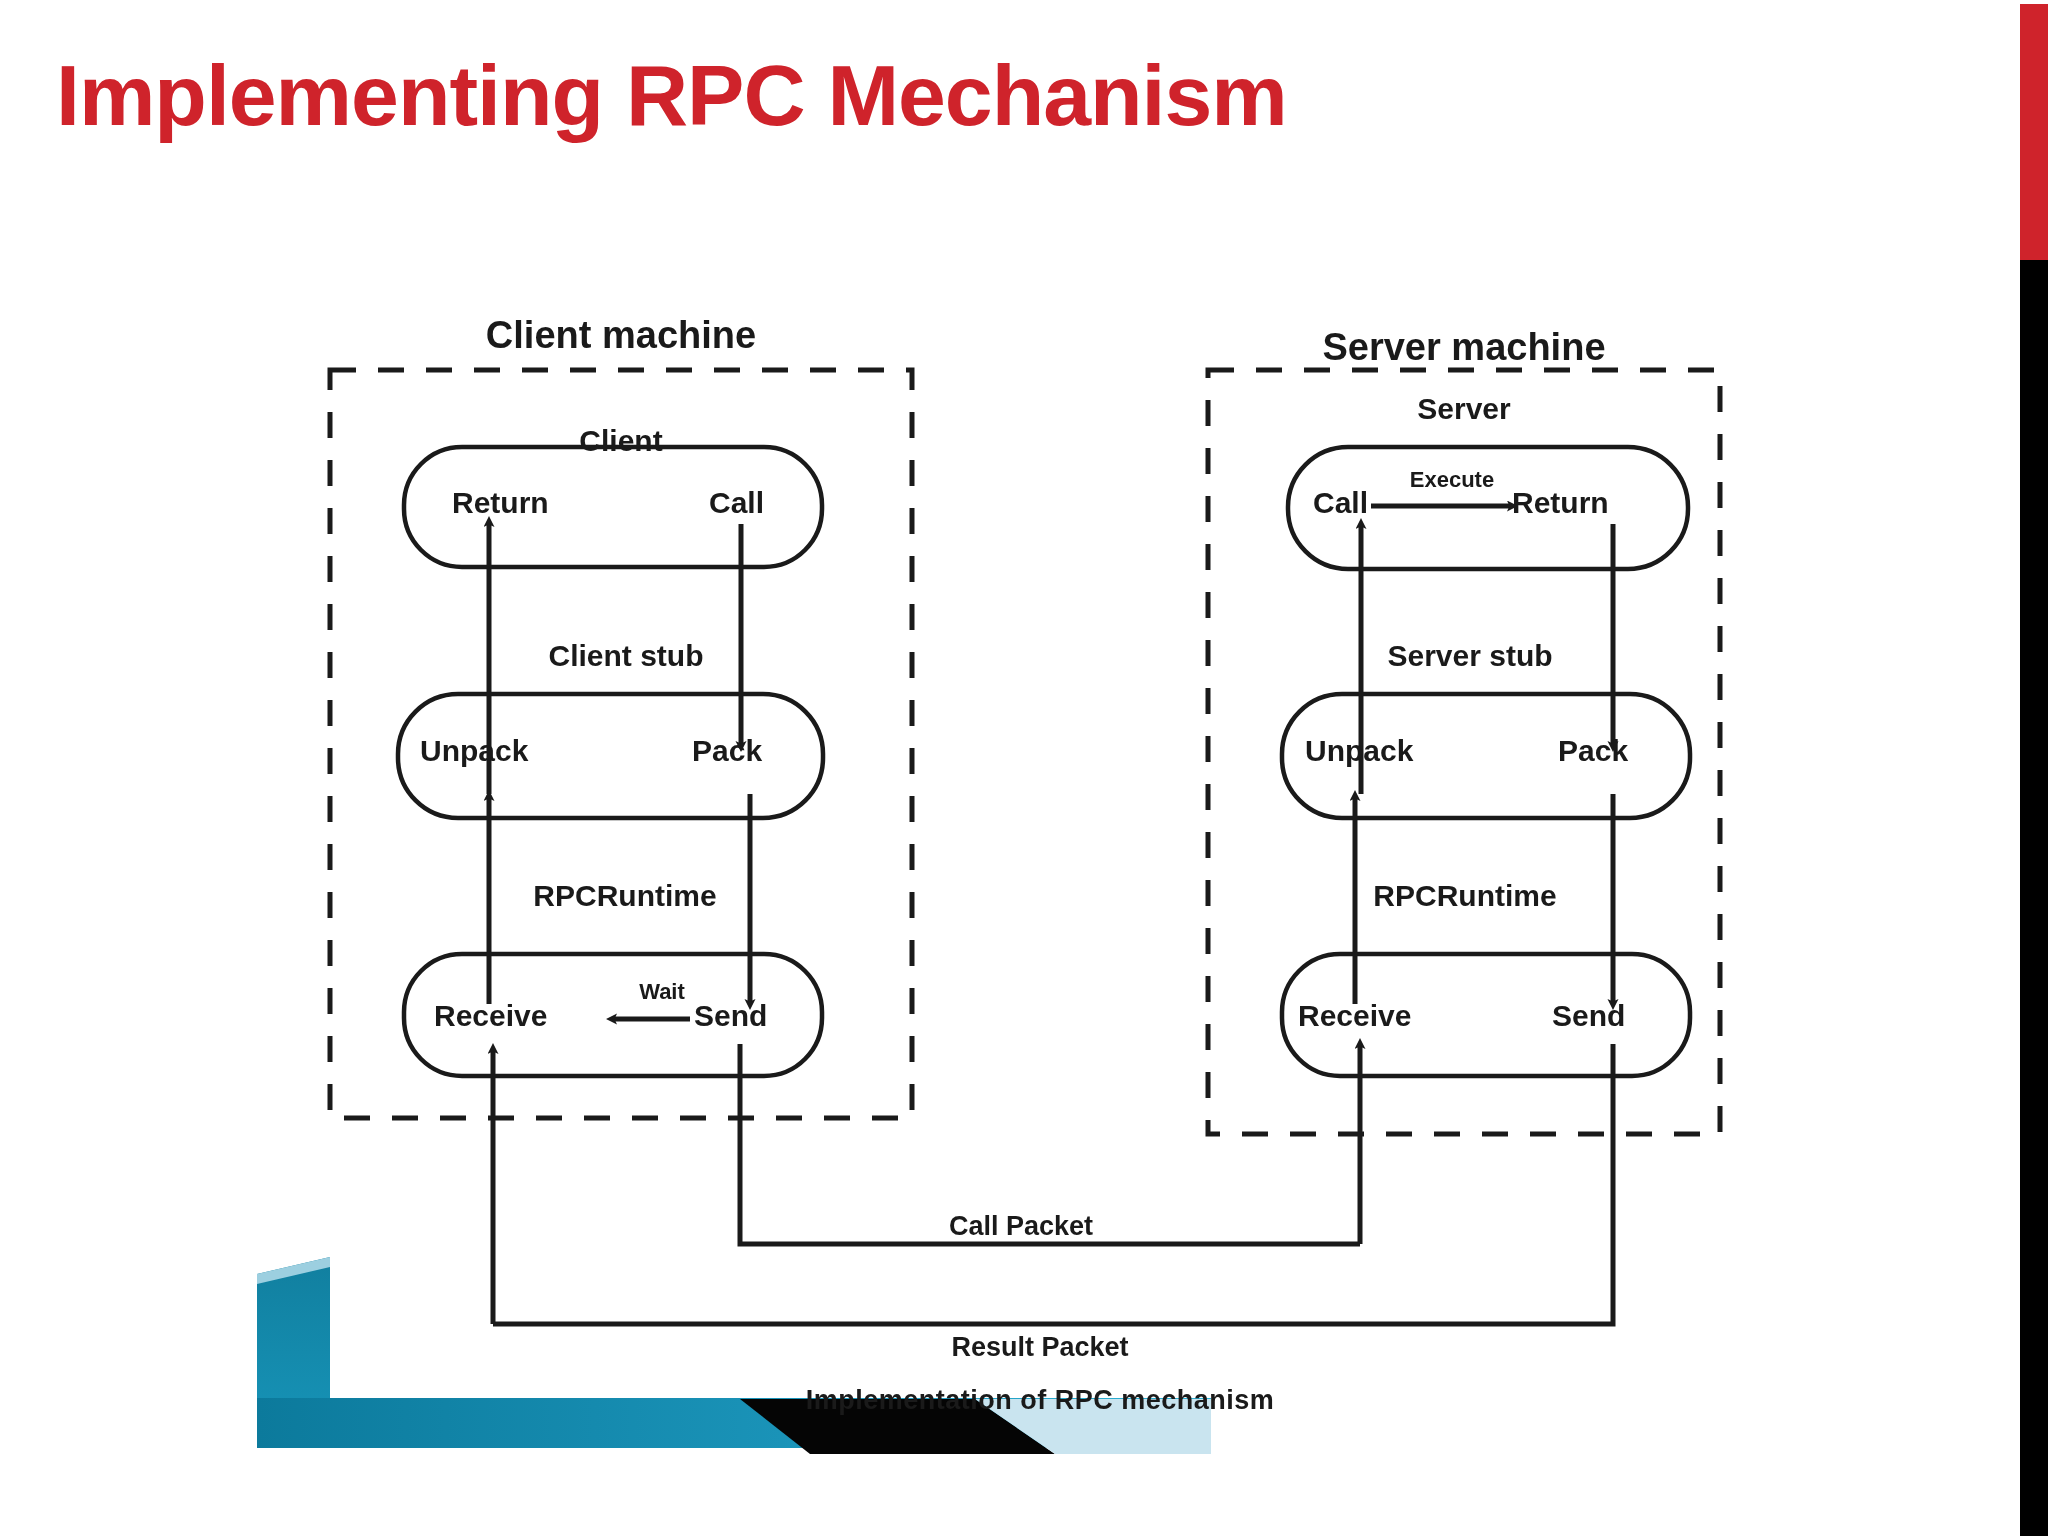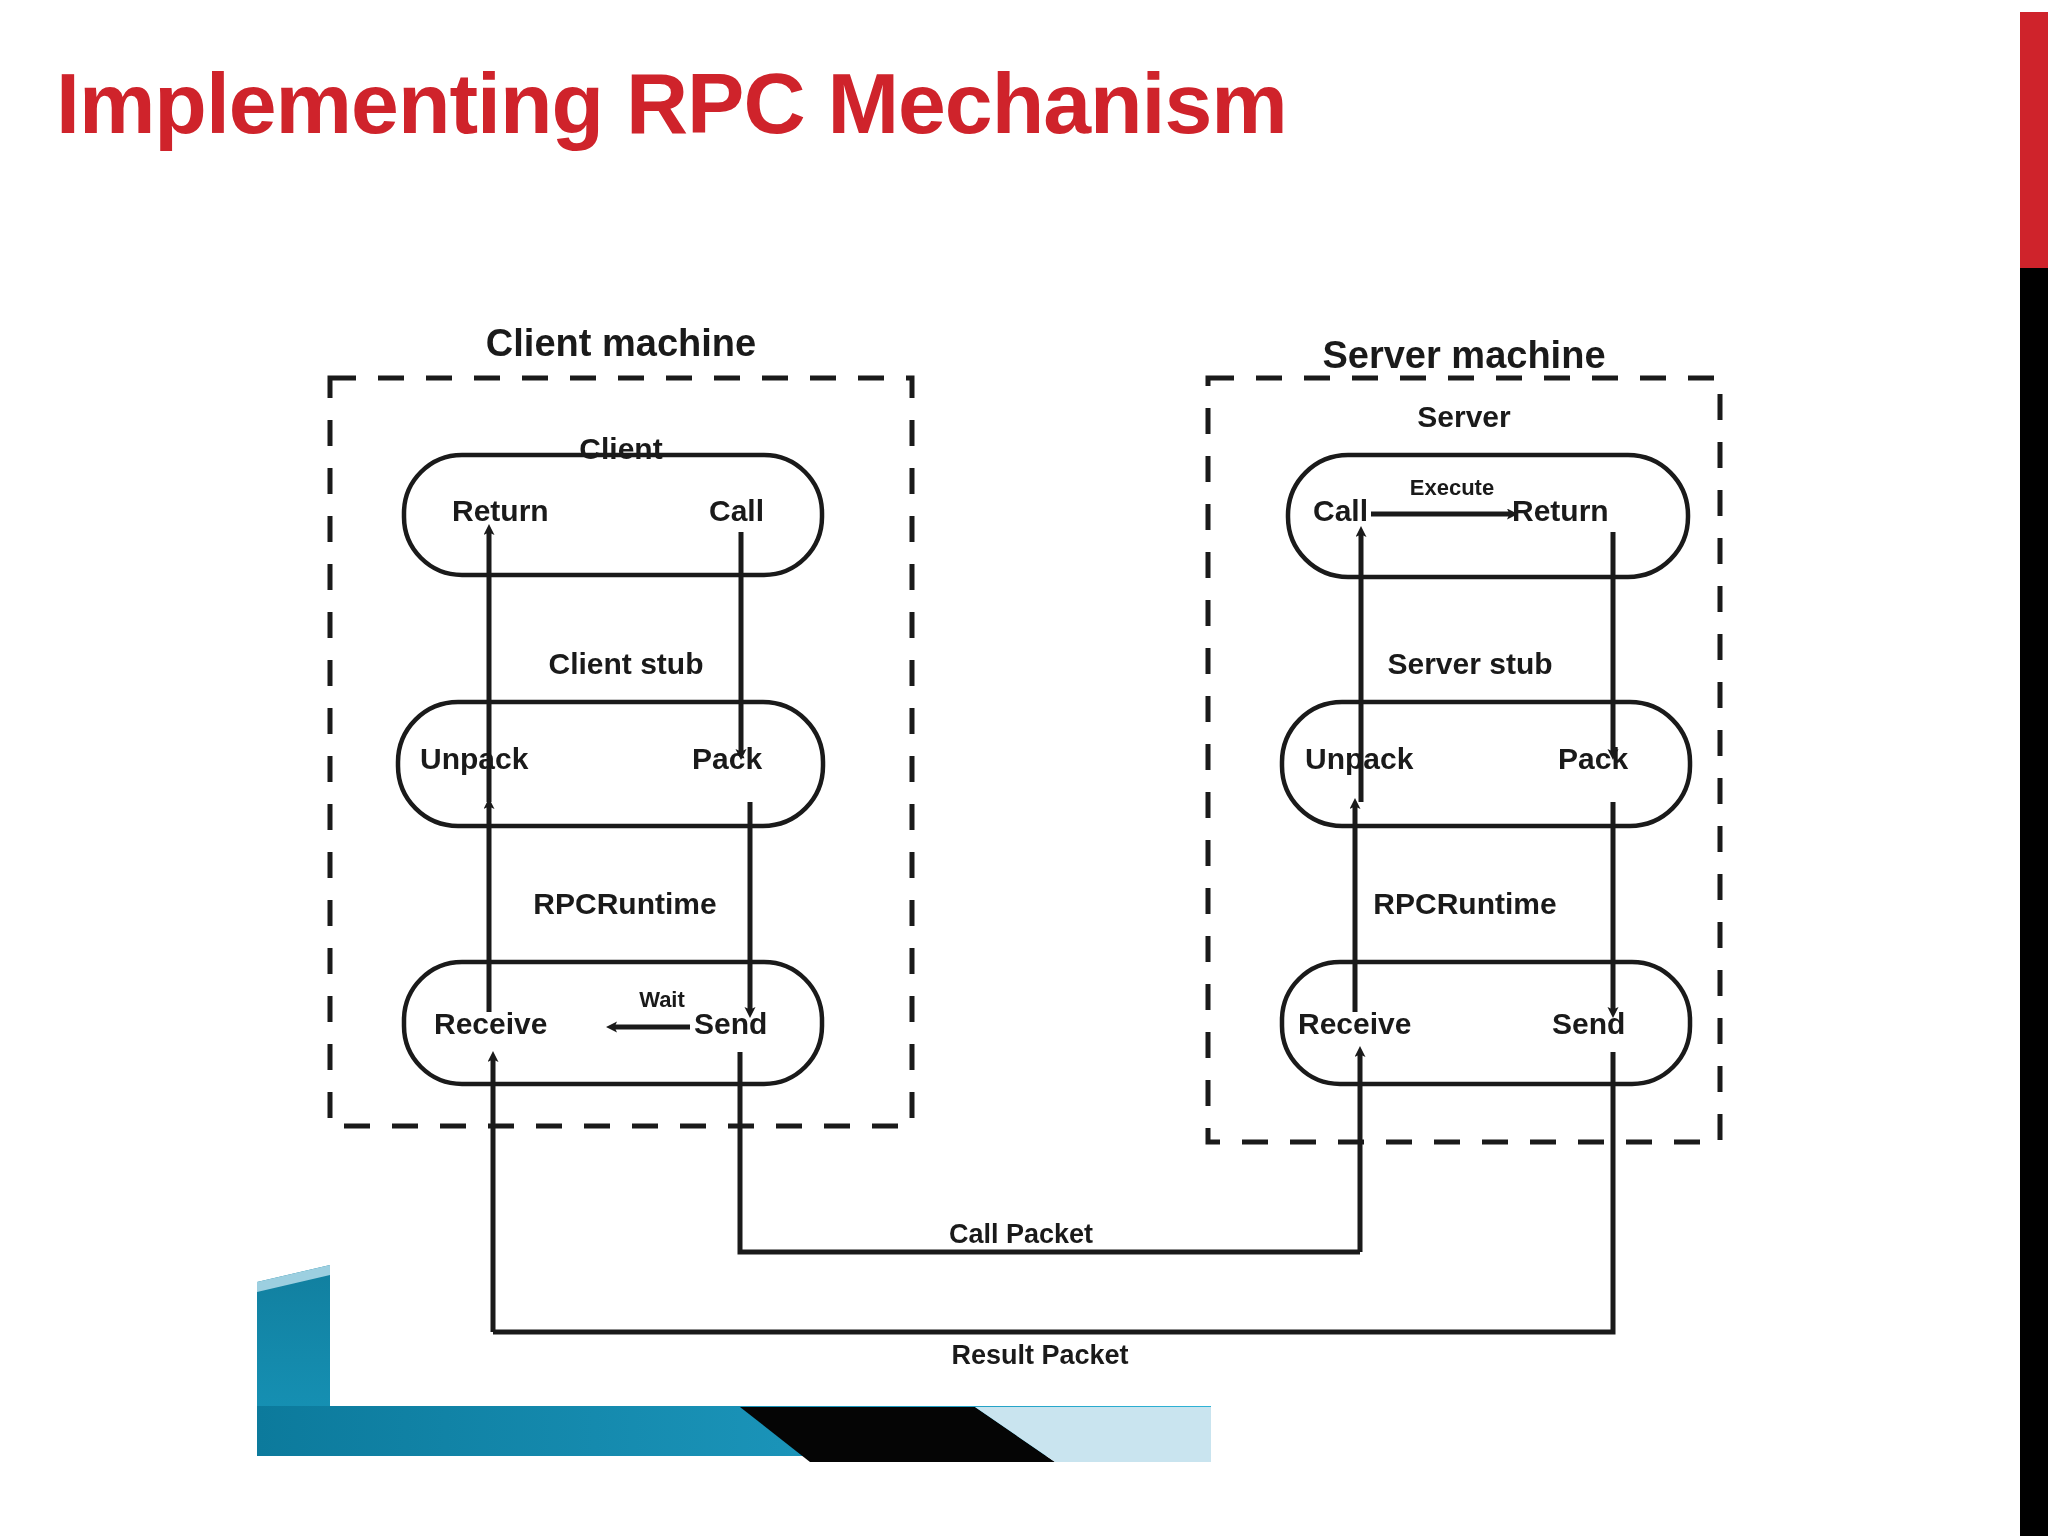--- a/index.html
+++ b/index.html
@@ -1,18 +1,18 @@
 <!DOCTYPE html>
 <html><head>
 <meta charset="utf-8">
 <style>
   html,body{margin:0;padding:0;background:#ffffff;}
   body{width:2048px;height:1536px;overflow:hidden;font-family:"Liberation Sans",sans-serif;position:relative;}
 
-  #slide{position:absolute;left:0;top:12px;width:2048px;height:1212px;background:#ffffff;}
+  #slide{position:absolute;left:0;top:4px;width:2048px;height:1212px;background:#ffffff;}
 
   
   .edge-red{position:absolute;right:0;top:0;width:28px;height:256px;background:#cf232b;}
   .edge-black{position:absolute;right:0;top:256px;width:28px;height:1280px;background:#000000;}
 
   
   #title{
     position:absolute;left:56px;top:46px;
     font-size:86px;font-weight:bold;color:#cf232b;
     letter-spacing:-1px;line-height:1.05;white-space:nowrap;
@@ -155,15 +155,16 @@
     <div class="lbl node" style="left:1305px;top:730px;">Unpack</div>
     <div class="lbl node" style="left:1558px;top:730px;">Pack</div>
 
     <div class="lbl tier ctr" style="left:1465px;top:875px;">RPCRuntime</div>
 
     <div class="lbl node" style="left:1298px;top:995px;">Receive</div>
     <div class="lbl node" style="left:1552px;top:995px;">Send</div>
 
     <div class="lbl packet ctr" style="left:1021px;top:1207px;">Call Packet</div>
     <div class="lbl packet ctr" style="left:1040px;top:1328px;">Result Packet</div>
+    <div class="lbl caption ctr" style="left:1040px;top:1381px;">Implementation of RPC mechanism</div>
 
   </div>
 </div>
 
 </body></html>

